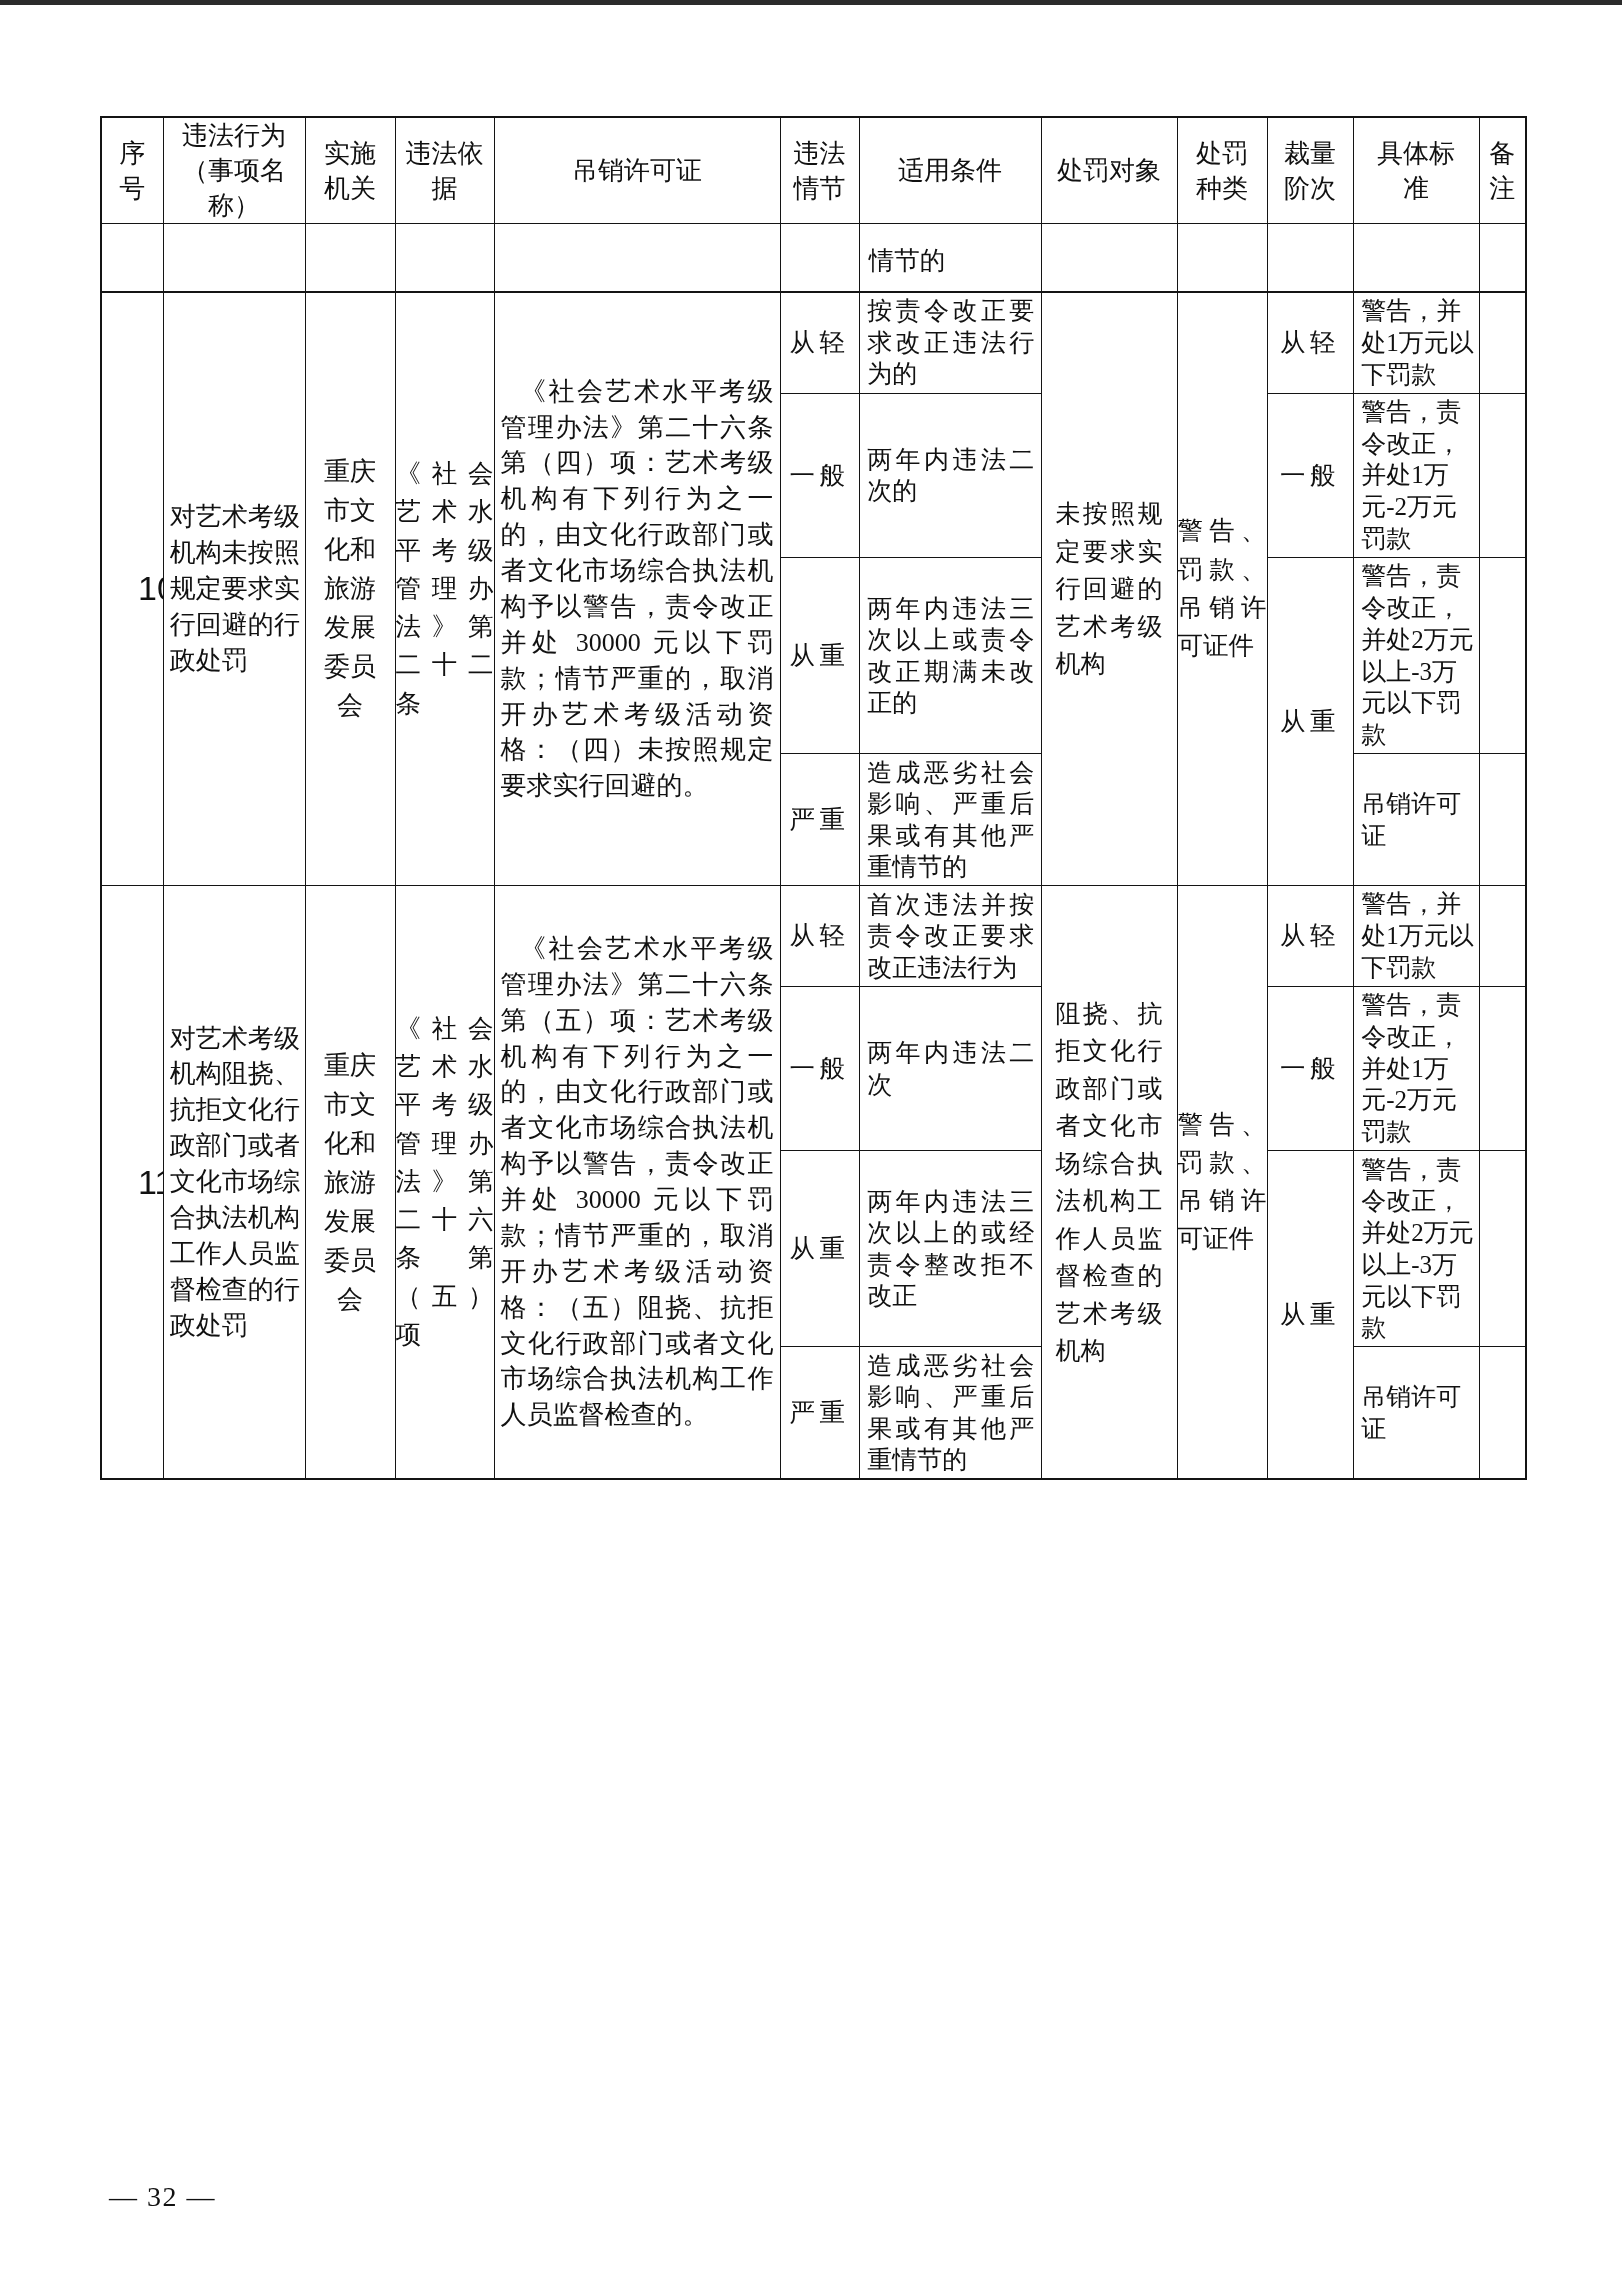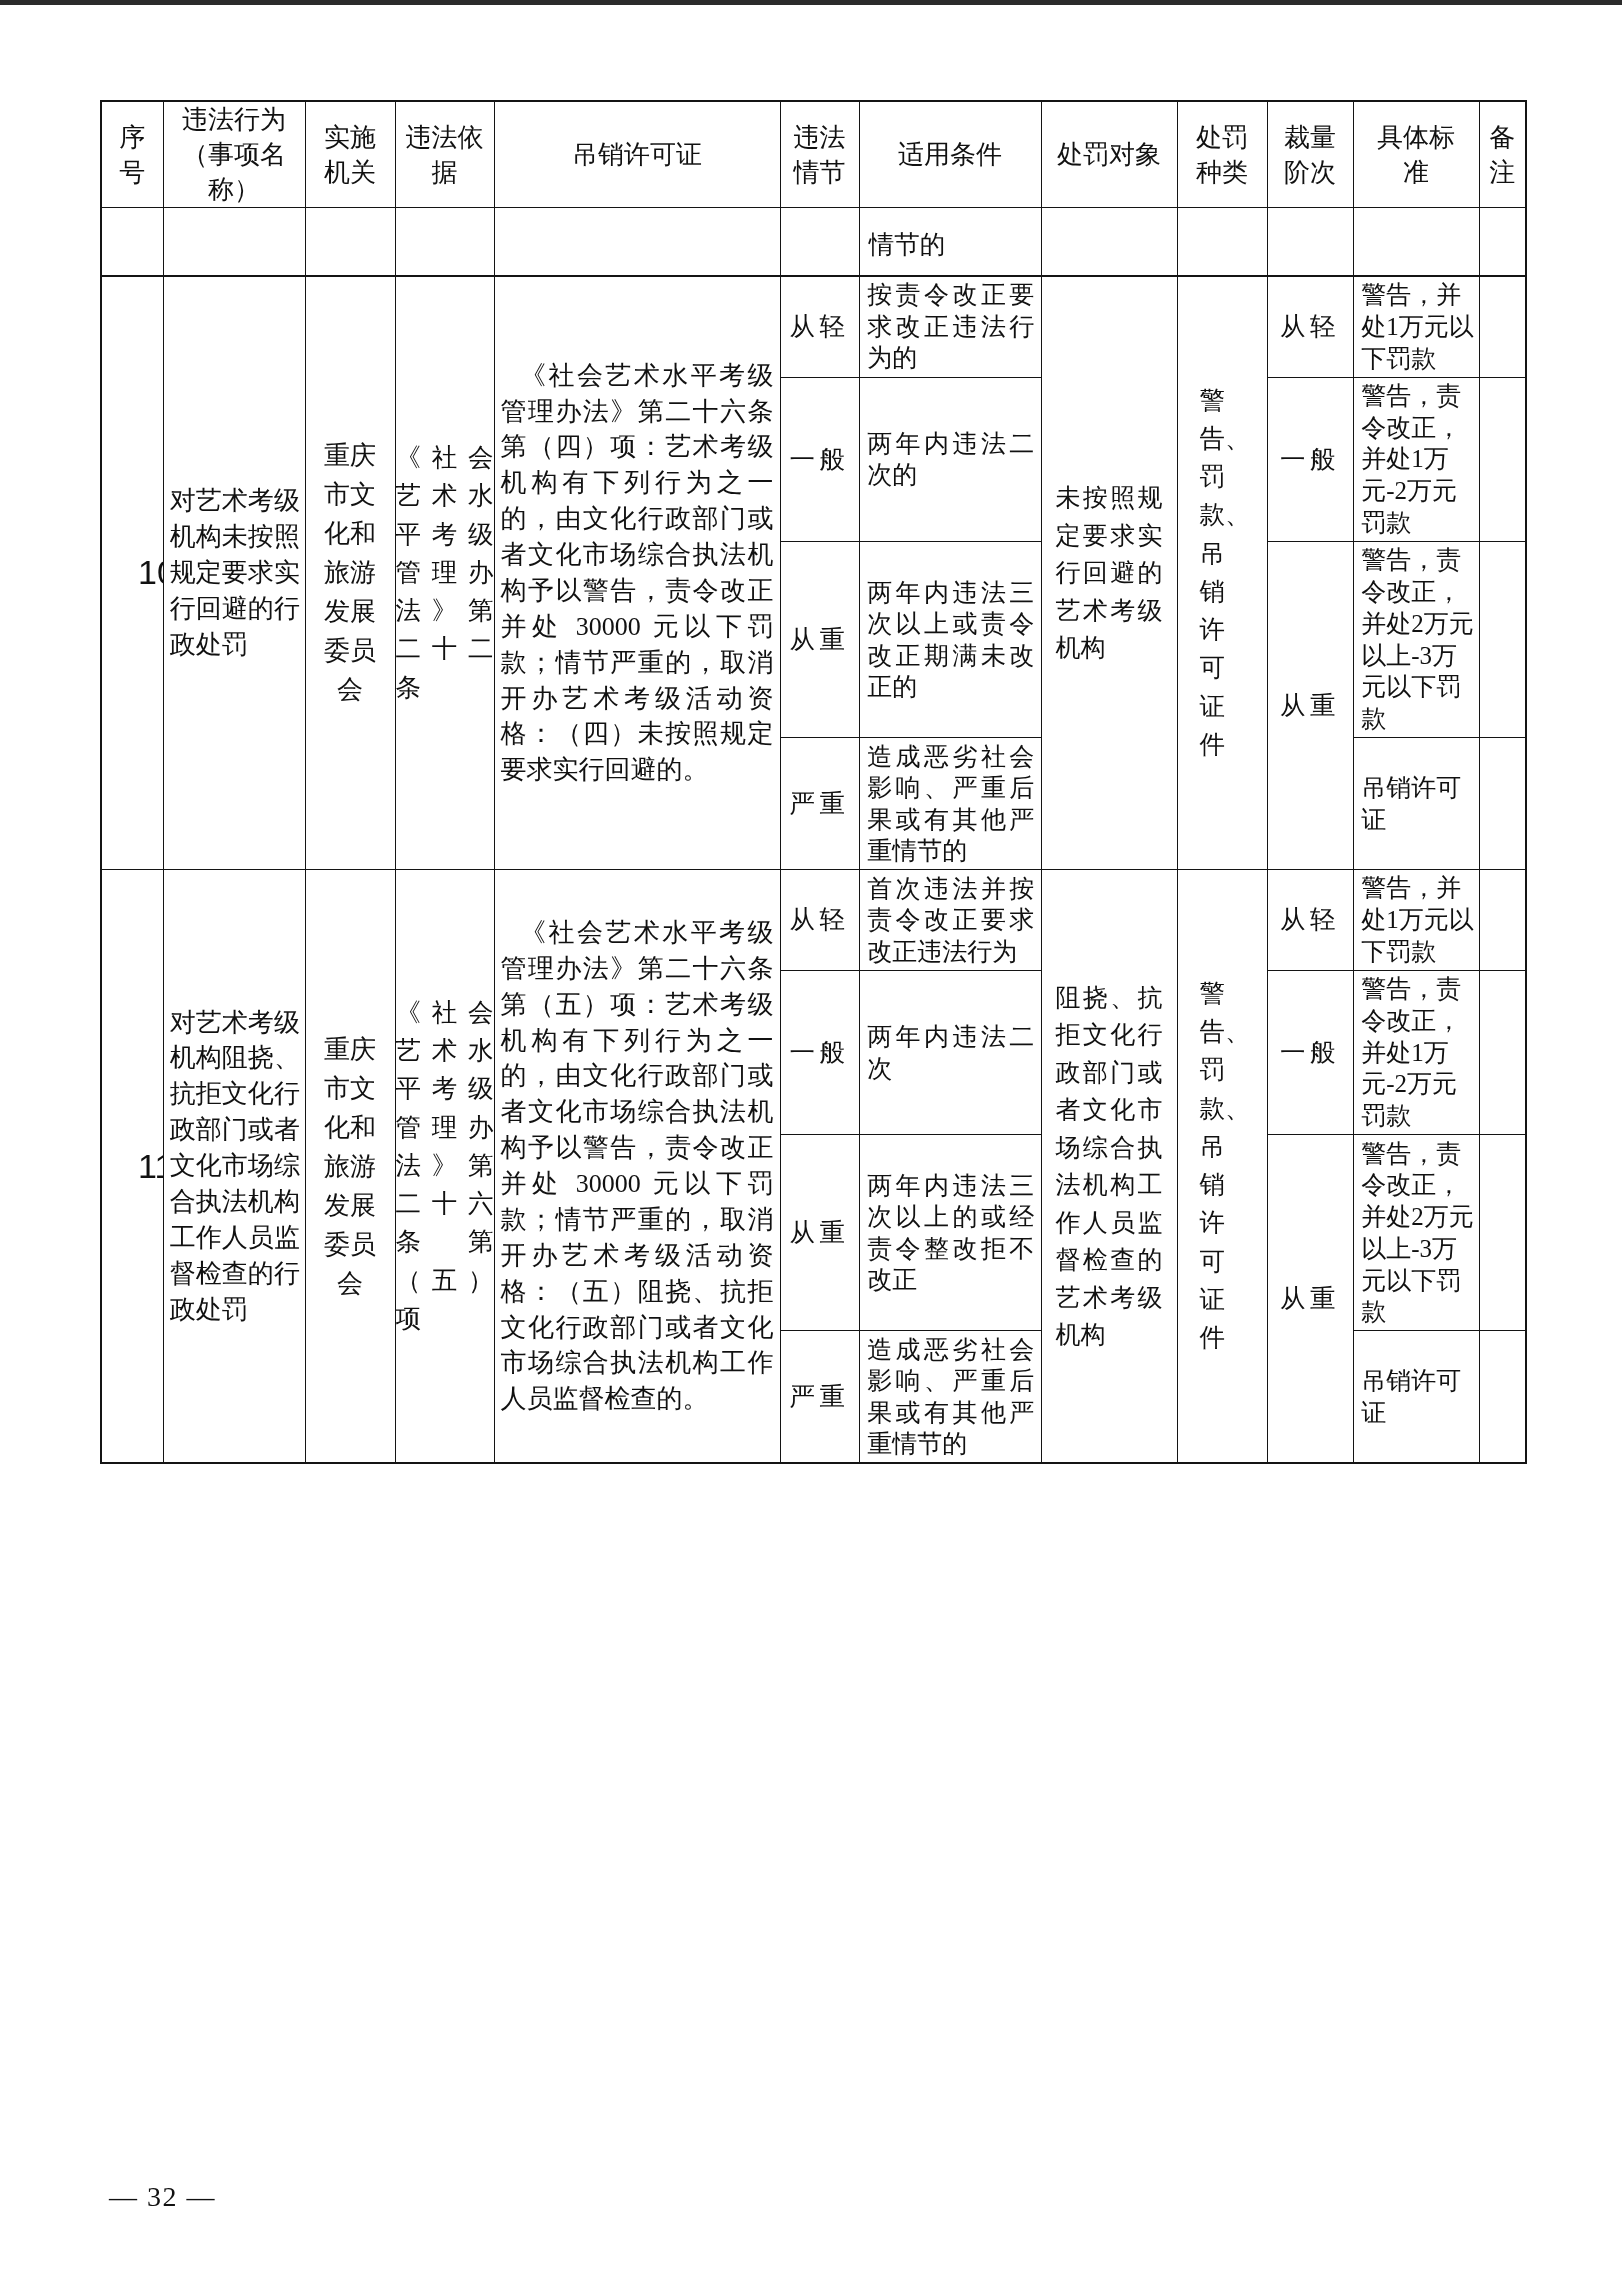--- a/index.html
+++ b/index.html
@@ -9,21 +9,21 @@
     font-family:"Liberation Serif", serif;
     color:#111;
     position:relative;
     overflow:hidden;
   }
   .scan-edge{
     position:absolute;top:0;left:0;width:1623px;height:4.6px;
     background:#2b2b2b;
   }
   table.doc-table{
-    position:absolute;left:100px;top:100px;
+    position:absolute;left:100px;top:116px;
     width:1425px;
     border-collapse:collapse;
     table-layout:fixed;
     border:2.3px solid #141414;
   }
   table.doc-table th, table.doc-table td{
     border:1.5px solid #141414;
     vertical-align:middle;
     font-weight:normal;
     overflow:hidden;
@@ -72,21 +72,21 @@
   td.cond{
     font-size:25px;line-height:1.26;
     text-align:justify;padding:2.3px 6.2px 2.3px 7.7px;
   }
   td.obj{
     font-size:25px;line-height:1.5;
     text-align:justify;padding:0 14px;
   }
   td.ptype{
     font-size:25.5px;line-height:1.5;
-    text-align:justify;padding:0 22px;
+    text-align:justify;padding:0 0;
   }
   td.stage{
     font-size:25.5px;text-align:center;letter-spacing:4.6px;
   }
   td.std{
     font-size:25px;line-height:1.27;
     text-align:left;padding:2.3px 4.6px 2.3px 7.7px;margin-left:24px;
   }
   td.note{}
   .page-footer{

